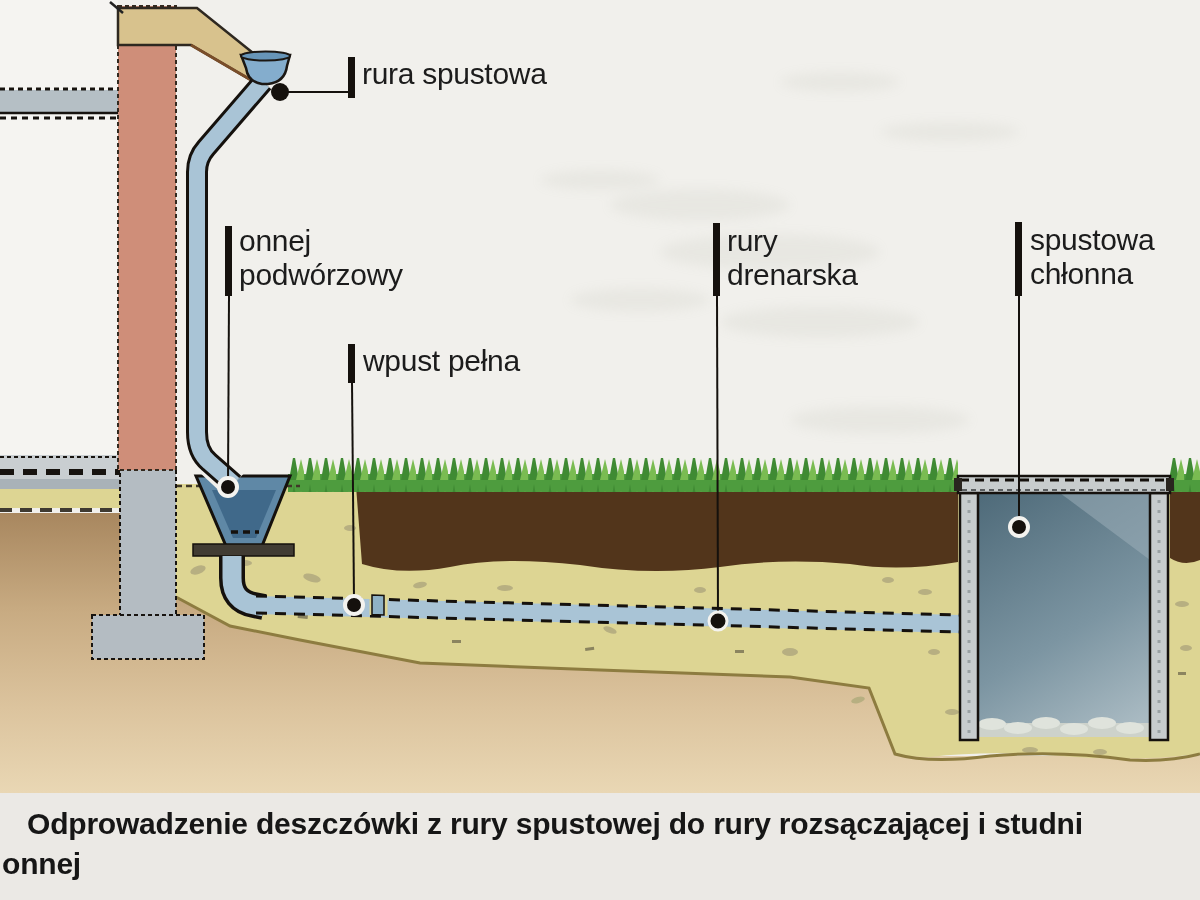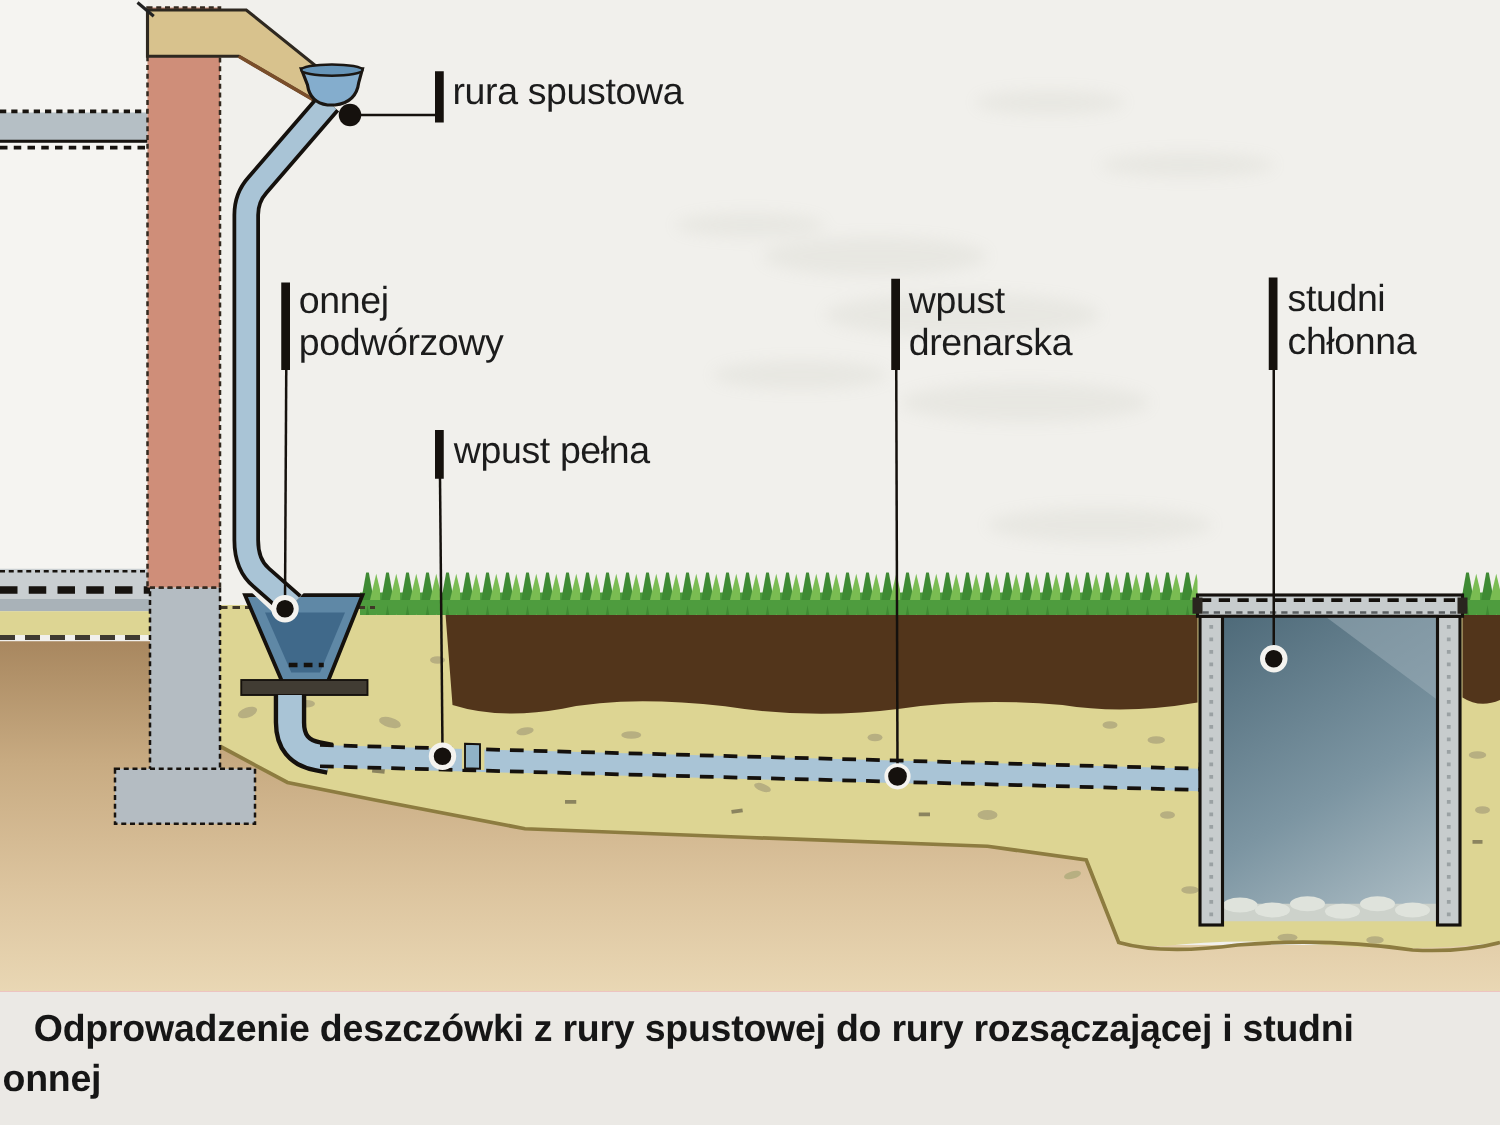--- a/index.html
+++ b/index.html
@@ -1,17 +1,17 @@
 <!DOCTYPE html>
 <html><head>
 <meta charset="utf-8">
 <style>
   html,body{margin:0;padding:0;background:#f1f0ec;}
   .page{position:relative;width:1200px;height:900px;overflow:hidden;
-        font-family:"Liberation Sans",sans-serif;background:#ef4444;}
+        font-family:"Liberation Sans",sans-serif;background:#84cc16;}
   .figure{position:absolute;left:0;top:0;width:1200px;height:793px;}
   .figure svg{position:absolute;left:0;top:0;}
   .diagram-label{position:absolute;color:#1c1c1c;font-size:30px;line-height:34px;
         white-space:pre-line;letter-spacing:-0.3px;}
   .caption{position:absolute;left:0;top:793px;width:1200px;height:107px;background:#ebe9e5;padding-left:20px;}
   .caption .cap-line{position:absolute;left:0;width:1200px;overflow:hidden;white-space:nowrap;
         color:#161616;font-size:30px;font-weight:600;letter-spacing:-0.2px;}
   .cap-1{top:14px;padding-left:27px;}
   .cap-2{top:54px;padding-left:2px;}
 </style>
@@ -190,23 +190,23 @@
       <circle cx="354" cy="605" r="9" stroke="#f4f3ef" stroke-width="4"></circle>
       <circle cx="718" cy="621" r="9" stroke="#f4f3ef" stroke-width="3"></circle>
       <circle cx="1019" cy="527" r="9" stroke="#f4f3ef" stroke-width="4"></circle>
     </g>
   </svg>
 
   <div class="diagram-label" style="left:362px;top:57px;">rura spustowa</div>
   <div class="diagram-label" style="left:239px;top:224px;">onnej
 podwórzowy</div>
   <div class="diagram-label" style="left:363px;top:344px;">wpust pełna</div>
-  <div class="diagram-label" style="left:727px;top:224px;">wpust
+  <div class="diagram-label" style="left:727px;top:224px;">rury
 drenarska</div>
-  <div class="diagram-label" style="left:1030px;top:223px;">studni
+  <div class="diagram-label" style="left:1030px;top:223px;">spustowa
 chłonna</div>
   </div>
 
   <div class="caption">
     <div class="cap-line cap-1">Odprowadzenie deszczówki z rury spustowej do rury rozsączającej i studni</div>
     <div class="cap-line cap-2">onnej</div>
   </div>
 </div>
 
 </body></html>

